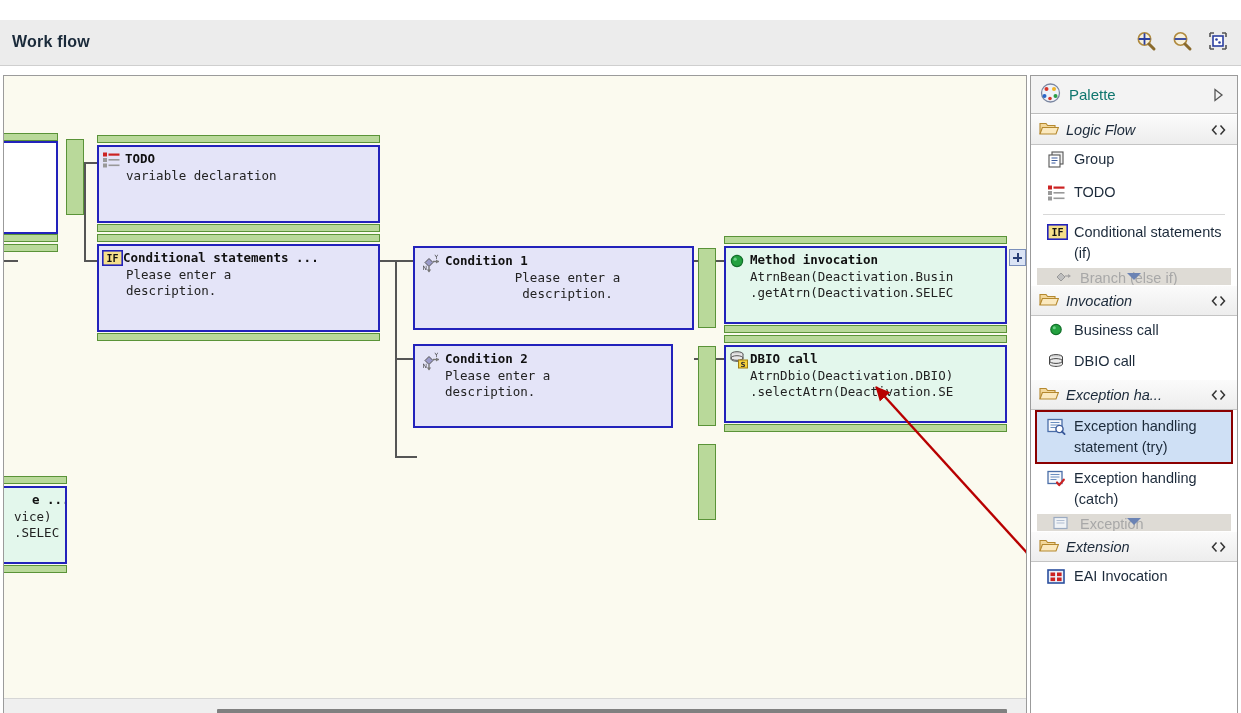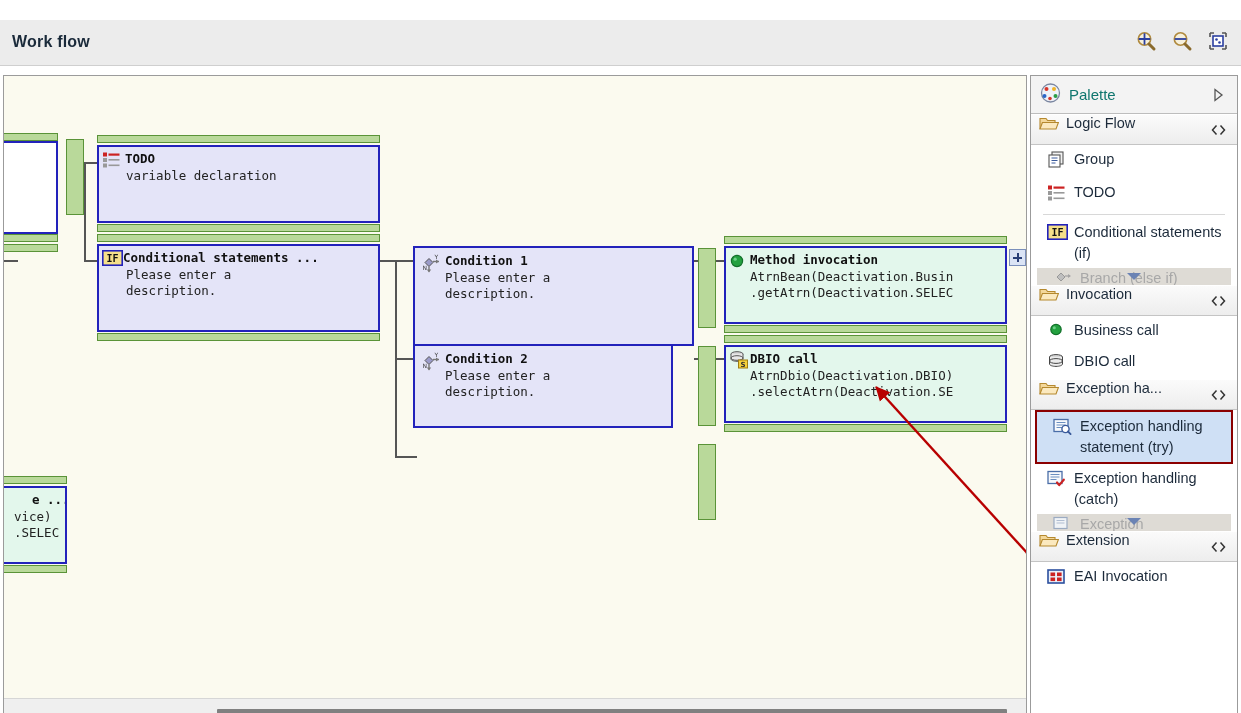--- a/index.html
+++ b/index.html
@@ -107,35 +107,36 @@
     position:relative;height:38px;
     background:#f3f3f3;border-bottom:1px solid #bdbdbd;
     display:flex;align-items:center;padding-left:9px;box-sizing:border-box;
   }
   .pal-title .lbl{font-size:15px;font-weight:normal;color:#0f766e;margin-left:8px;}
   .pal-title .arrow{position:absolute;right:12px;top:12px;}
   .pal-sect{
     position:relative;height:31px;
     background:linear-gradient(#fbfbfb,#ededed);
     border-top:1px solid #ffffff;border-bottom:1px solid #c4c4c4;
-    display:flex;align-items:flex-start;padding-left:8px;box-sizing:border-box;
+    display:flex;align-items:center;padding-left:8px;box-sizing:border-box;
     cursor:pointer;
+    font-style:italic;
   }
   .pal-sect .lbl{font-size:14.5px;color:#1c2a3a;margin-left:7px;}
   .pal-sect .pin{position:absolute;right:10px;top:8px;}
   .pal-item{
     position:relative;display:flex;align-items:flex-start;
     padding:4px 6px 4px 16px;box-sizing:border-box;cursor:pointer;
     font-size:14.5px;color:#1c2a3a;line-height:21px;
   }
   .pal-item .ico{flex:0 0 22px;margin-right:5px;margin-top:2px;}
   .pal-item.selected{
     background:#cfe0f5;
     border:2px solid #8b0000;
-    margin:0 4px;padding-left:16px;
+    margin:0 4px;padding-left:10px;
   }
   .pal-item.cut{
     background:#d4d0c8;opacity:.75;margin:0 6px;
     overflow:hidden;height:17px;padding-top:0;padding-bottom:0;
   }
   .scroll-chev{
     position:absolute;left:50%;margin-left:-7px;top:0px;
     width:0;height:0;border-left:7px solid transparent;
     border-right:7px solid transparent;border-top:7px solid #3a5a9b;
   }
@@ -224,21 +225,21 @@
             <rect x="0.8" y="0.8" width="19.4" height="14.4" fill="#f5e08a" stroke="#2222bb" stroke-width="1.6"></rect>
             <text x="10.5" y="12" font-family="DejaVu Sans Mono, monospace" font-size="10" font-weight="bold" fill="#111" text-anchor="middle">IF</text>
           </svg>
         </span>
         <div class="node-title" style="left:24px;">Conditional statements ...</div>
         <div class="node-body">Please enter a
 description.</div>
       </div>
       <div class="ibar" style="left:93px;top:257px;width:283px;height:8px;"></div>
 
-      <div class="node" style="left:409px;top:170px;width:281px;height:100px;">
+      <div class="node" style="left:409px;top:170px;width:281px;height:84px;text-align:center;">
         <span class="node-ico">
           <svg width="24" height="22" viewBox="0 0 24 22">
             <path d="M7 10.5l4-4 4 4-4 4z" fill="#9b9bc9" stroke="#555" stroke-width="1"></path>
             <path d="M15 9.5h6" stroke="#777" stroke-width="1.4"></path>
             <path d="M21 9.5l-3-2v4z" fill="#777"></path>
             <text x="16.5" y="6.5" font-family="DejaVu Sans, sans-serif" font-size="6" fill="#333">Y</text>
             <path d="M11 14.5v5" stroke="#777" stroke-width="1.4"></path>
             <path d="M11 20.5l-2.2-3h4.4z" fill="#777"></path>
             <text x="4.5" y="18" font-family="DejaVu Sans, sans-serif" font-size="6" fill="#333">N</text>
           </svg>

